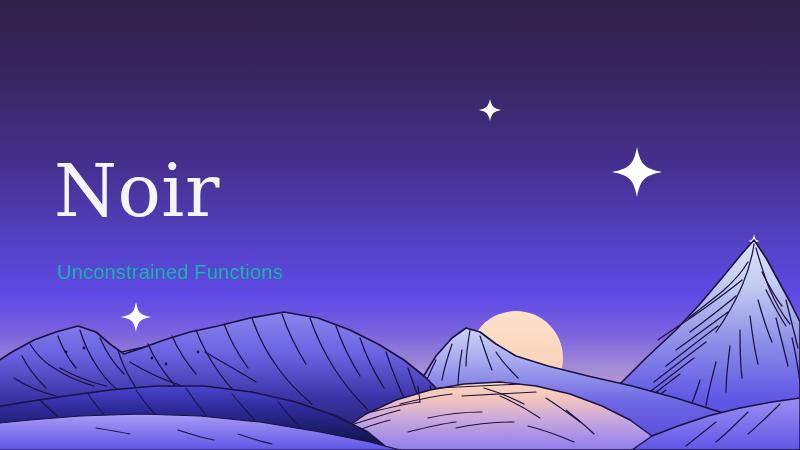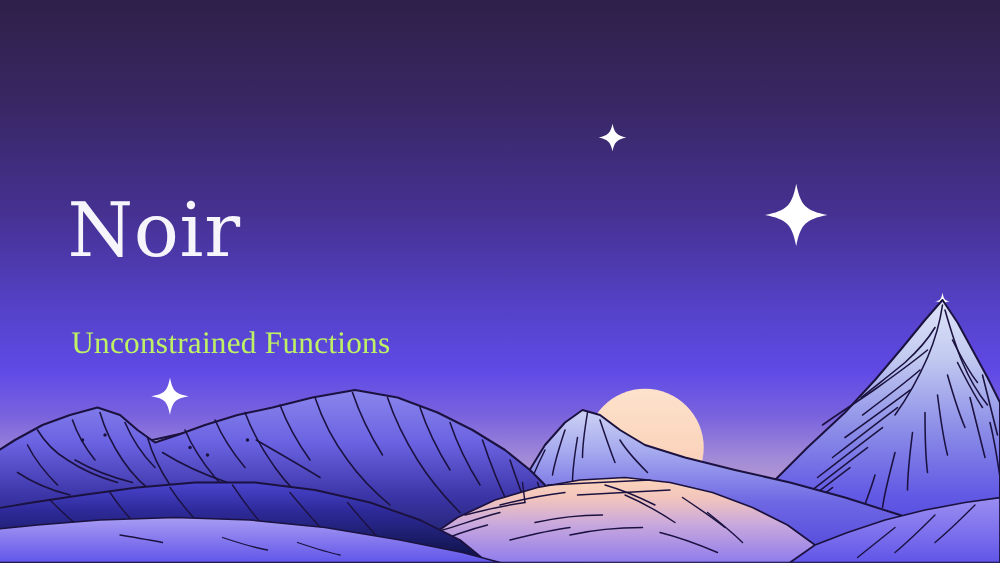--- a/index.html
+++ b/index.html
@@ -28,35 +28,35 @@
     width: 800px;
     height: 450px;
     pointer-events: none;
   }
   #title {
     position: absolute;
     left: 54px;
     top: 155px;
     font-family: "DejaVu Serif", "Liberation Serif", serif;
     font-weight: 400;
-    font-size: 60px;
+    font-size: 72px;
     line-height: 1;
     color: #f6f5fb;
     letter-spacing: 0.5px;
     white-space: nowrap;
   }
   #subtitle {
     position: absolute;
     left: 57px;
     top: 262px;
-    font-family: Liberation Serif, serif;
+    font-family: Liberation Sans, sans-serif;
     font-weight: 400;
-    font-size: 25px;
+    font-size: 20px;
     line-height: 1;
-    color: #bef264;
+    color: #14b8a6;
     letter-spacing: 0.2px;
     white-space: nowrap;
   }
 </style>
 </head>
 <body>
 
 <div id="stage">
 
   <svg id="scene-svg" viewBox="0 0 800 450" preserveAspectRatio="none" xmlns="http://www.w3.org/2000/svg">

